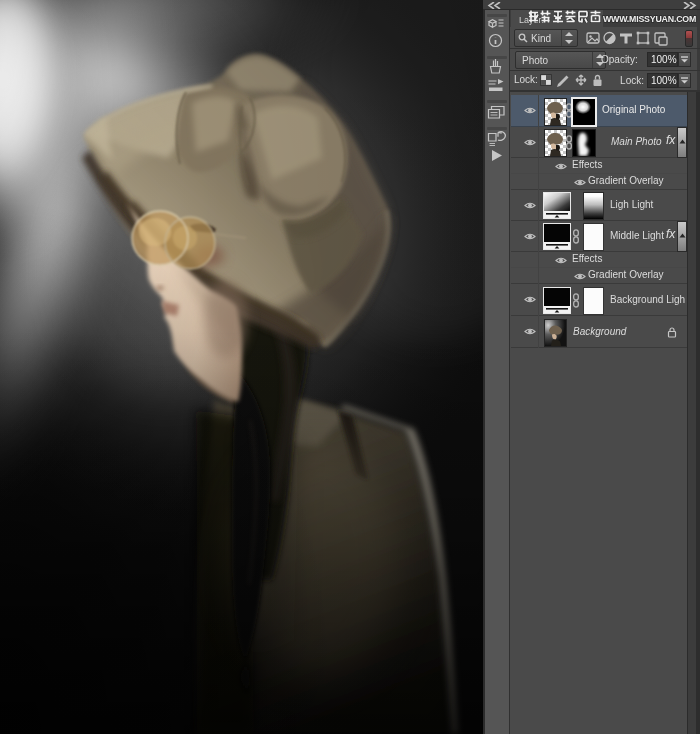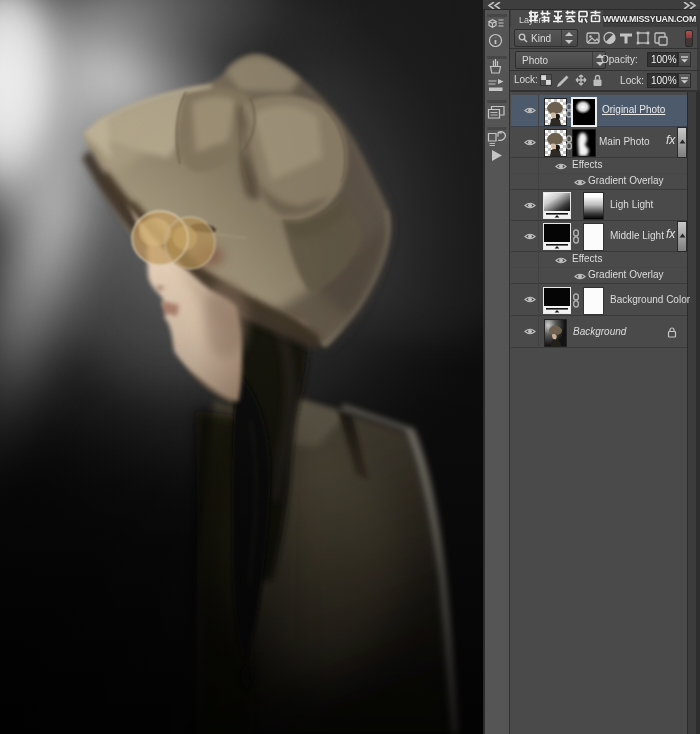--- a/index.html
+++ b/index.html
@@ -318,21 +318,21 @@
 <div class="abs" style="left:88px;top:97px;width:22px;height:26px;border:2px solid #ececec;box-sizing:content-box;background:#000;"><svg width="22" height="26" viewBox="0 0 22 26">
           <defs>
             <radialGradient id="mo" cx="0.5" cy="0.5" r="0.5">
               <stop offset="0" stop-color="#fff"></stop>
               <stop offset="0.55" stop-color="#fff" stop-opacity="0.85"></stop>
               <stop offset="1" stop-color="#fff" stop-opacity="0"></stop>
             </radialGradient>
           </defs>
           <ellipse cx="10" cy="8" rx="8" ry="7" fill="url(#mo)"></ellipse>
         </svg></div>
-<div class="txt" style="left:119px;top:105px;color:#e8e8e8;text-decoration:underline;">Original Photo</div>
+<div class="txt" style="left:119px;top:105px;color:#e8e8e8;">Original Photo</div>
 <div class="abs" style="left:28px;top:127px;width:176px;height:31px;background:#4a4a4a;border-bottom:1px solid #3a3a3a;box-sizing:border-box;"></div>
 <svg class="abs" style="left:41px;top:138px" width="12" height="9" viewBox="0 0 13 9">
         <path d="M1,4.5 Q6.5,-0.5 12,4.5 Q6.5,9.5 1,4.5 Z" fill="none" stroke="#c0c0c0" stroke-width="1.1"></path>
         <circle cx="6.5" cy="4.5" r="2.1" fill="#c0c0c0"></circle>
       </svg>
 <div class="abs" style="left:61px;top:129px;width:21px;height:26px;border:1px solid #232323;box-sizing:content-box;background:#fff;background-image:linear-gradient(45deg,#c6c6c6 25%,transparent 25%,transparent 75%,#c6c6c6 75%),linear-gradient(45deg,#c6c6c6 25%,transparent 25%,transparent 75%,#c6c6c6 75%);background-size:6px 6px;background-position:0 0,3px 3px;"><svg width="21" height="26" viewBox="0 0 21 26">
           <path d="M2,9 C3,5 7,2.5 11,3 C15,3.5 17,6 18,9 C18,11 17,13 15,14 L6,15 C4,13 2,11 2,9 Z" fill="#6e604e"></path>
           <path d="M6,14 C8,13 10,13.5 11,15 C12,17 11,19 10,20 L7,19 C6,17 6,15 6,14 Z" fill="#d4b89d"></path>
           <path d="M5,26 L6,20 C9,18 13,19 15,21 L16,26 Z" fill="#2e2922"></path>
           <path d="M11,15 C13,14 15,15 15,18 L14,21 L11,20 Z" fill="#1c1814"></path>
@@ -342,21 +342,21 @@
         <rect x="1.7" y="7.8" width="4.6" height="6.2" rx="2.3" stroke="#b5b5b5" fill="none" stroke-width="1.3"></rect>
       </svg>
 <div class="abs" style="left:89px;top:129px;width:22px;height:26px;border:1px solid #1e1e1e;box-sizing:content-box;background:#000;"><svg width="22" height="26" viewBox="0 0 22 26">
           <defs>
             <filter id="mb">
               <feGaussianBlur stdDeviation="1.6"></feGaussianBlur>
             </filter>
           </defs>
           <path d="M8,3 C12,2 14,5 14,9 C14,12 12,13 12,15 L16,20 L14,26 L6,26 L5,14 C5,9 5,5 8,3 Z" fill="#f4f4f4" filter="url(#mb)"></path>
         </svg></div>
-<div class="txt" style="left:116px;top:137px;color:#dcdcdc;">Main Photo</div>
+<div class="txt" style="left:128px;top:137px;color:#dcdcdc;font-style:italic;">Main Photo</div>
 <div class="txt" style="left:183px;top:135px;font-style:italic;font-size:12px;color:#e0e0e0;">fx</div>
 <div class="abs" style="left:194px;top:127px;width:10px;height:31px;background:linear-gradient(#c9c9c9,#7e7e7e);border:1px solid #2a2a2a;box-sizing:border-box;"></div>
       <svg class="abs" style="left:196px;top:139px" width="7" height="5" viewBox="0 0 7 5">
         <path d="M3.5,0.5 L6.5,4.5 L0.5,4.5 Z" fill="#262626"></path>
       </svg>
 <div class="abs" style="left:28px;top:158px;width:176px;height:16px;background:#4a4a4a;border-bottom:1px solid #474747;box-sizing:border-box;"></div>
 <svg class="abs" style="left:72px;top:162px" width="12" height="9" viewBox="0 0 13 9">
         <path d="M1,4.5 Q6.5,-0.5 12,4.5 Q6.5,9.5 1,4.5 Z" fill="none" stroke="#c0c0c0" stroke-width="1.1"></path>
         <circle cx="6.5" cy="4.5" r="2.1" fill="#c0c0c0"></circle>
       </svg>
@@ -431,21 +431,21 @@
           <rect x="0" y="0" width="26" height="18" fill="#050505"></rect>
           <rect x="0" y="18" width="26" height="7" fill="#f2f2f2"></rect>
           <rect x="2" y="20" width="22" height="1.6" fill="#111"></rect>
           <path d="M13,22 l2.4,2.6 h-4.8 Z" fill="#111"></path>
         </svg></div>
 <svg class="abs" style="left:89px;top:293px" width="8" height="15" viewBox="0 0 8 15">
         <rect x="1.7" y="0.8" width="4.6" height="6.2" rx="2.3" stroke="#b5b5b5" fill="none" stroke-width="1.3"></rect>
         <rect x="1.7" y="7.8" width="4.6" height="6.2" rx="2.3" stroke="#b5b5b5" fill="none" stroke-width="1.3"></rect>
       </svg>
 <div class="abs" style="left:100px;top:287px;width:19px;height:26px;border:1px solid #333333;box-sizing:content-box;background:#fcfcfc;"></div>
-<div class="txt" style="left:127px;top:295px;color:#dcdcdc;">Background Color</div>
+<div class="txt" style="left:127px;top:295px;color:#dcdcdc;">Background Ligh</div>
 <div class="abs" style="left:28px;top:316px;width:176px;height:32px;background:#4a4a4a;border-bottom:1px solid #3a3a3a;box-sizing:border-box;"></div>
 <svg class="abs" style="left:41px;top:327px" width="12" height="9" viewBox="0 0 13 9">
         <path d="M1,4.5 Q6.5,-0.5 12,4.5 Q6.5,9.5 1,4.5 Z" fill="none" stroke="#c0c0c0" stroke-width="1.1"></path>
         <circle cx="6.5" cy="4.5" r="2.1" fill="#c0c0c0"></circle>
       </svg>
 <div class="abs" style="left:61px;top:319px;width:21px;height:26px;border:1px solid #232323;box-sizing:content-box;background:#17140f;"><svg width="21" height="26" viewBox="0 0 21 26">
           <defs>
             <radialGradient id="bgt" cx="0.15" cy="0.2" r="0.8">
               <stop offset="0" stop-color="#cfcfcf"></stop>
               <stop offset="0.45" stop-color="#5a5a5a"></stop>

